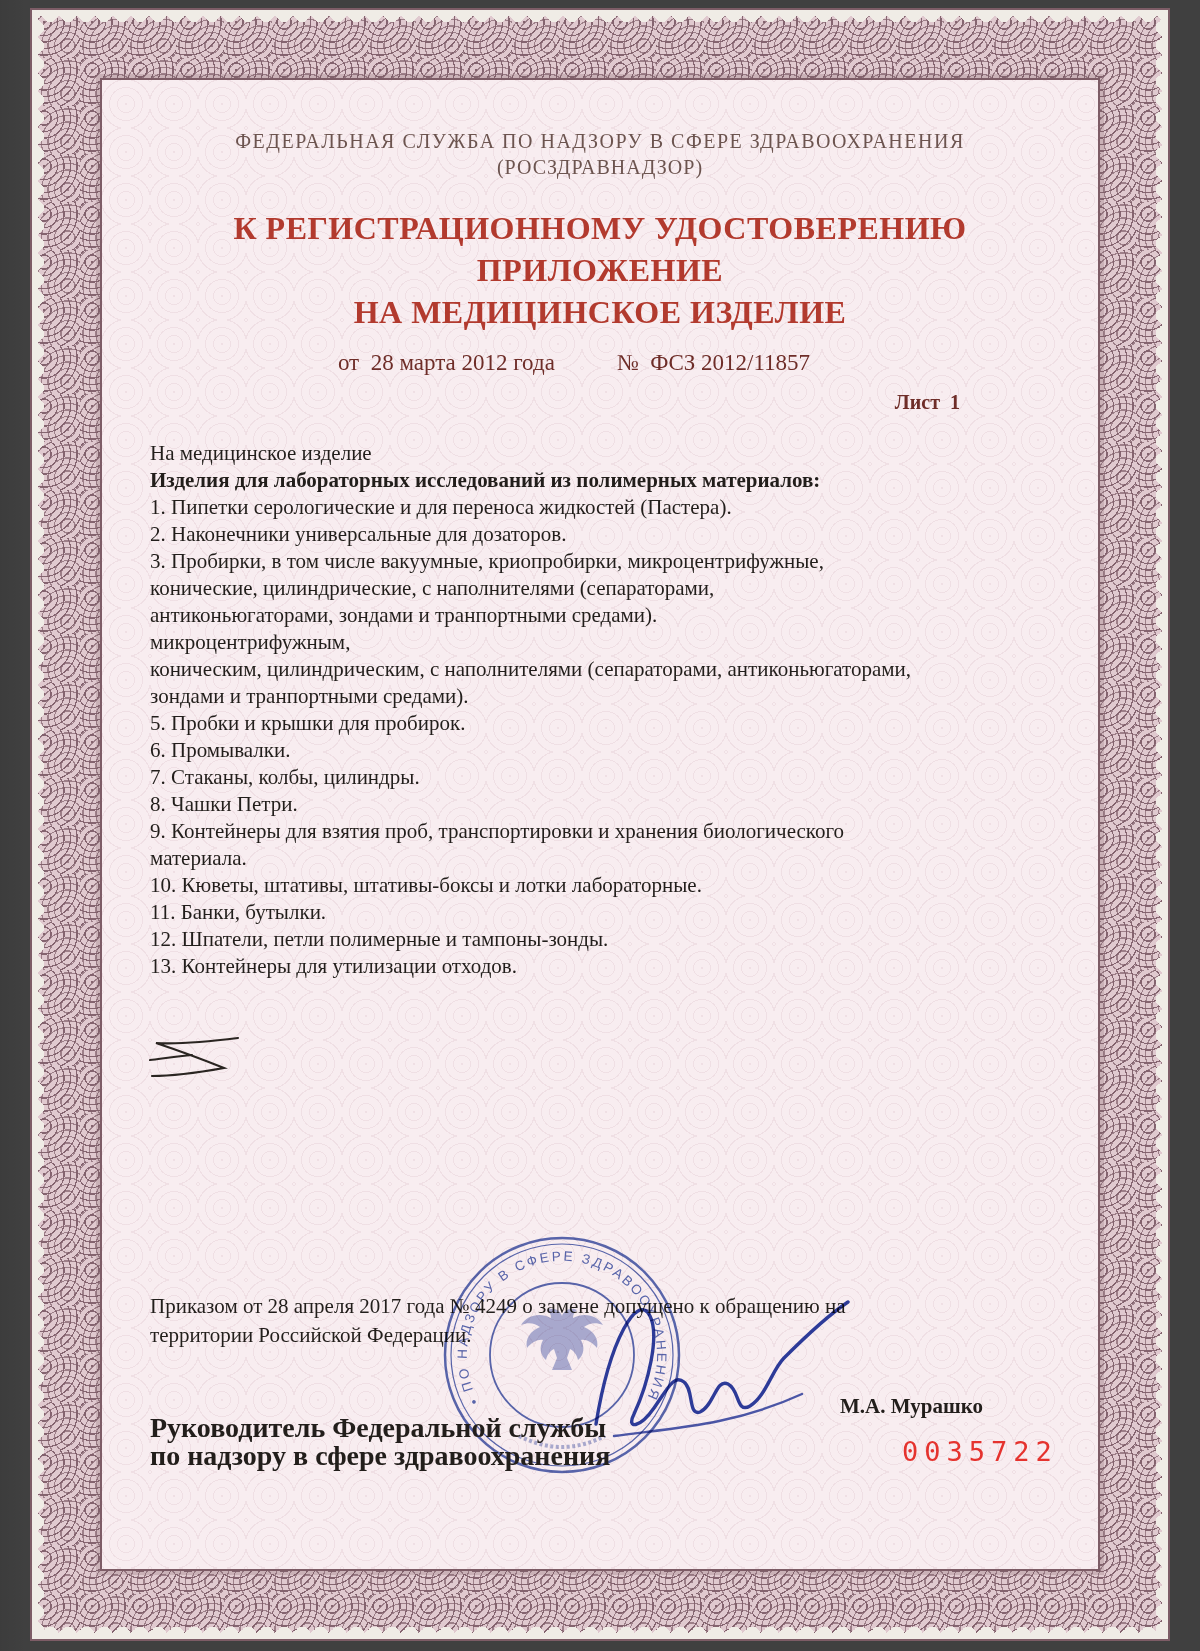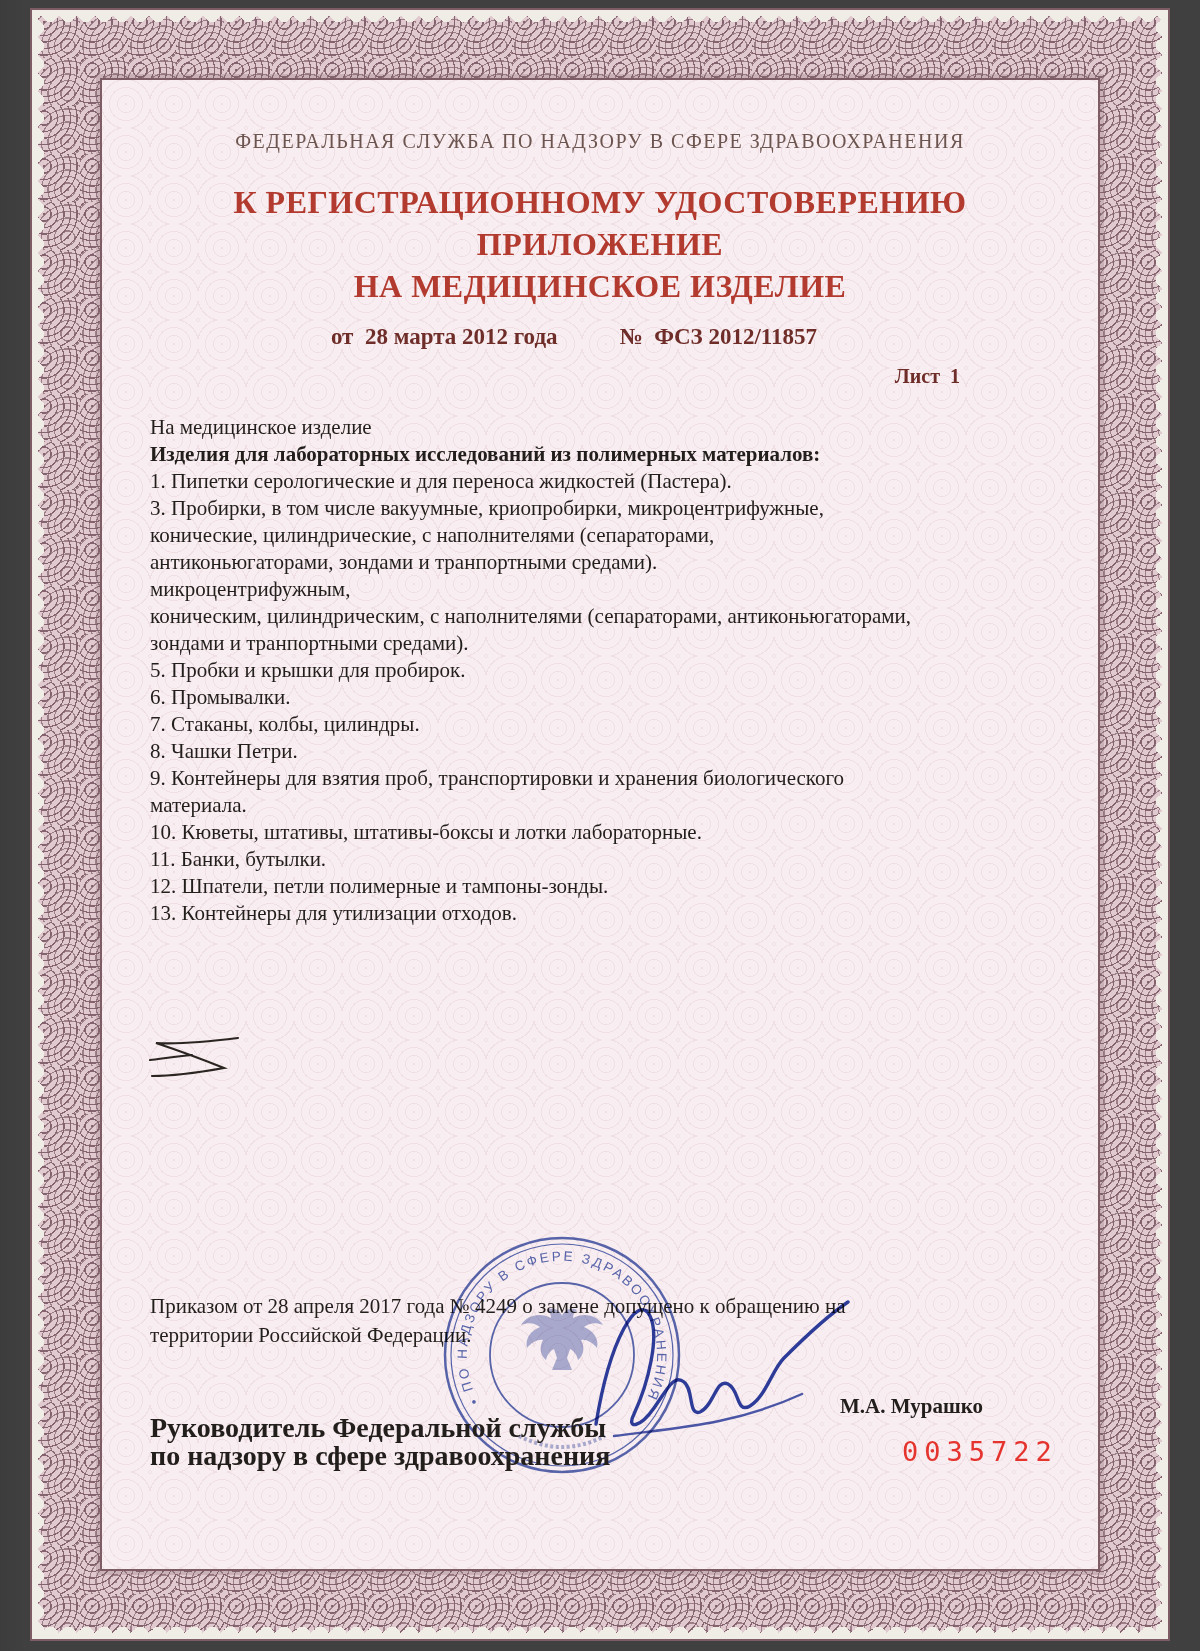--- a/index.html
+++ b/index.html
@@ -42,21 +42,21 @@
     position:absolute;left:100px;top:78px;right:100px;bottom:80px;
     background-color:#f8edf0;
     background-image:repeating-radial-gradient(circle at 24px 24px, rgba(176,126,140,.12) 0 1px, rgba(176,126,140,0) 1px 8px);
     background-size:48px 48px;
     border:2px solid #7d5c66;
     box-shadow:0 0 0 4px rgba(125,92,102,.22);
   }
   .agency1{margin:50px 8px 0;text-align:center;font-size:20px;letter-spacing:1.5px;color:#6c544f;}
   .agency2{margin:3px 8px 0;text-align:center;font-size:20px;letter-spacing:1px;color:#6c544f;}
   .doc-title{margin:28px 0 0;text-align:center;font-weight:bold;font-size:32px;line-height:42px;letter-spacing:.5px;color:#b23a2e;}
-  .meta{margin:16px 52px 0 0;display:flex;justify-content:center;gap:62px;font-weight:bold;font-size:23px;line-height:1.2;color:#6e2d28;}
+  .meta{margin:16px 52px 0 0;display:flex;justify-content:center;gap:62px;font-weight:normal;font-size:23px;line-height:1.2;color:#6e2d28;}
   .meta span{white-space:pre;}
   .sheet{margin:14px 138px 0 0;text-align:right;font-weight:bold;font-size:20px;color:#6e2d28;white-space:pre;}
   .bodytext{margin:26px 56px 0 48px;font-size:21px;line-height:27px;color:#221e1b;}
   .bodytext div{margin:0;}
   .bold{font-weight:bold;}
   .endmark{position:absolute;left:46px;top:950px;}
   .order{position:absolute;left:48px;top:1212px;width:840px;font-size:21px;line-height:29px;color:#221e1b;}
   .signer{position:absolute;left:48px;top:1334px;font-size:28px;line-height:28px;font-weight:bold;color:#221e1b;}
   .signer-name{position:absolute;left:738px;top:1314px;font-size:21px;font-weight:bold;color:#221e1b;}
   .serial{position:absolute;left:800px;top:1356px;font-size:27px;letter-spacing:6px;color:#e5332e;font-family:"DejaVu Sans Mono",monospace;}
@@ -71,38 +71,40 @@
   <div class="frame">
     <div class="zz zz-t"></div>
     <div class="zz zz-b"></div>
     <div class="zz zz-l"></div>
     <div class="zz zz-r"></div>
   </div>
 
   <div class="content">
 
     <div class="agency1">ФЕДЕРАЛЬНАЯ СЛУЖБА ПО НАДЗОРУ В СФЕРЕ ЗДРАВООХРАНЕНИЯ</div>
+    <div class="agency2">(РОСЗДРАВНАДЗОР)</div>
 
     <div class="doc-title">
       <div>К РЕГИСТРАЦИОННОМУ УДОСТОВЕРЕНИЮ</div>
       <div>ПРИЛОЖЕНИЕ</div>
       <div>НА МЕДИЦИНСКОЕ ИЗДЕЛИЕ</div>
     </div>
 
     <div class="meta">
       <span>от  28 марта 2012 года</span>
       <span>№  ФСЗ 2012/11857</span>
     </div>
 
     <div class="sheet">Лист  1</div>
 
     <div class="bodytext">
       <div>На медицинское изделие</div>
       <div class="bold">Изделия для лабораторных исследований из полимерных материалов:</div>
       <div>1. Пипетки серологические и для переноса жидкостей (Пастера).</div>
+      <div>2. Наконечники универсальные для дозаторов.</div>
       <div>3. Пробирки, в том числе вакуумные, криопробирки, микроцентрифужные,</div>
       <div>конические, цилиндрические, с наполнителями (сепараторами,</div>
       <div>антиконьюгаторами, зондами и транпортными средами).</div>
       <div>микроцентрифужным,</div>
       <div>коническим, цилиндрическим, с наполнителями (сепараторами, антиконьюгаторами,</div>
       <div>зондами и транпортными средами).</div>
       <div>5. Пробки и крышки для пробирок.</div>
       <div>6. Промывалки.</div>
       <div>7. Стаканы, колбы, цилиндры.</div>
       <div>8. Чашки Петри.</div>

